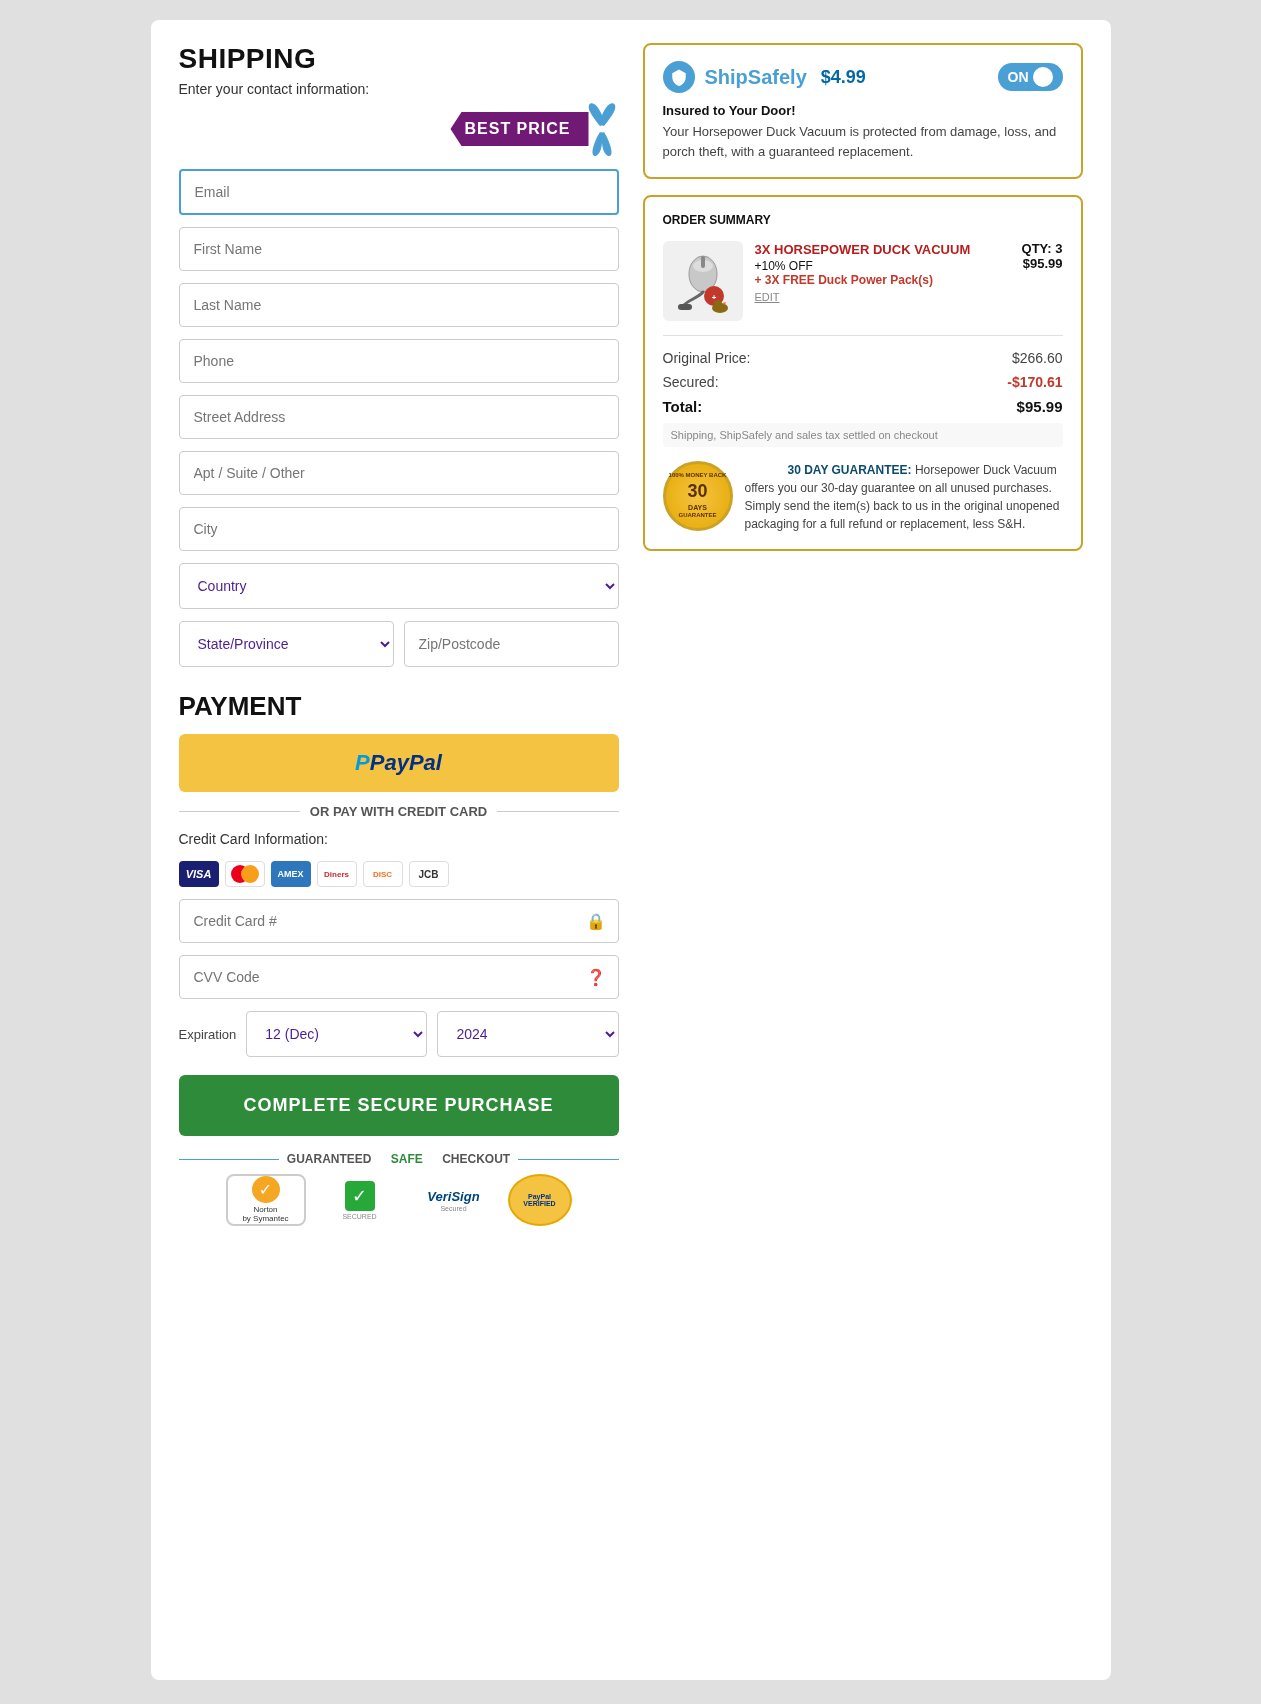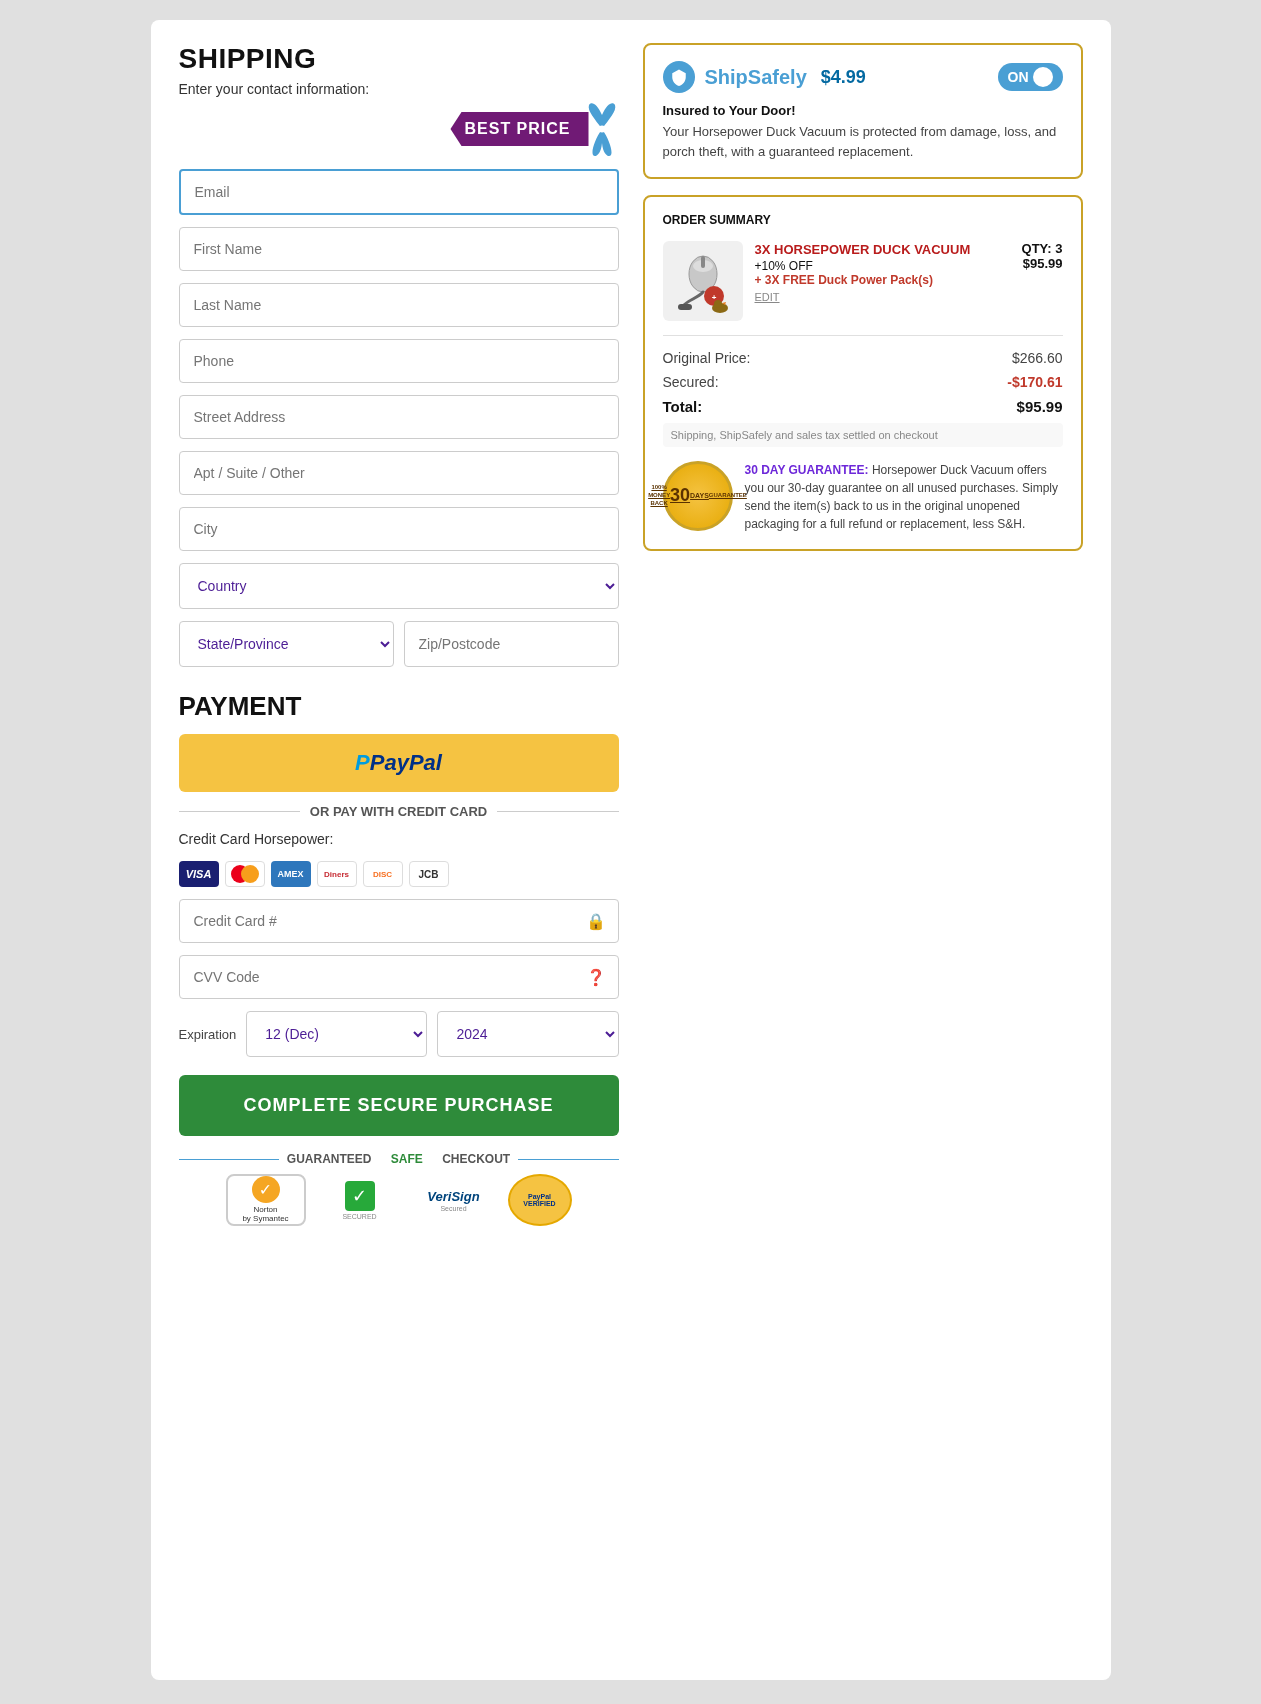--- a/index.html
+++ b/index.html
@@ -418,33 +418,32 @@
       margin-top: 14px;
     }
     .guarantee-badge {
       width: 70px;
       height: 70px;
       flex-shrink: 0;
       border-radius: 50%;
       background: radial-gradient(circle, #f5c342, #e5a800);
       border: 3px solid #c9a227;
       display: flex;
-      flex-direction: row;
+      flex-direction: column;
       align-items: center;
       justify-content: center;
       text-align: center;
       font-size: 8px;
       font-weight: bold;
       color: #5a3200;
       line-height: 1.3;
-      text-decoration: underline;
     }
     .guarantee-badge .days { font-size: 18px; font-weight: 900; }
     .guarantee-text { font-size: 12px; color: #444; line-height: 1.5; }
-    .guarantee-text strong { font-weight: 900; color: #6d28d9; }
+    .guarantee-text strong { font-weight: 900; color: #0c4a6e; margin-left: 43px; }
 
     
     .mc-circles { display: flex; }
     .mc-circle1 { width: 18px; height: 18px; border-radius: 50%; background: #eb001b; }
     .mc-circle2 { width: 18px; height: 18px; border-radius: 50%; background: #f79e1b; margin-left: -8px; }
   </style>
 </head>
 <body>
 
 <div class="page-container">
@@ -492,21 +491,21 @@
     <div class="payment-title">PAYMENT</div>
 
     <button class="paypal-btn">
       <span class="pp-logo">
         <span>P</span><span>PayPal</span>
       </span>
     </button>
 
     <div class="or-divider">OR PAY WITH CREDIT CARD</div>
 
-    <div class="cc-info-label">Credit Card Horsepower:</div>
+    <div class="cc-info-label">Credit Card Information:</div>
 
     <div class="cc-icons">
       <div class="cc-icon cc-visa">VISA</div>
       <div class="cc-icon cc-mc">
         <div class="mc-circles">
           <div class="mc-circle1"></div>
           <div class="mc-circle2"></div>
         </div>
       </div>
       <div class="cc-icon cc-amex">AMEX</div>

